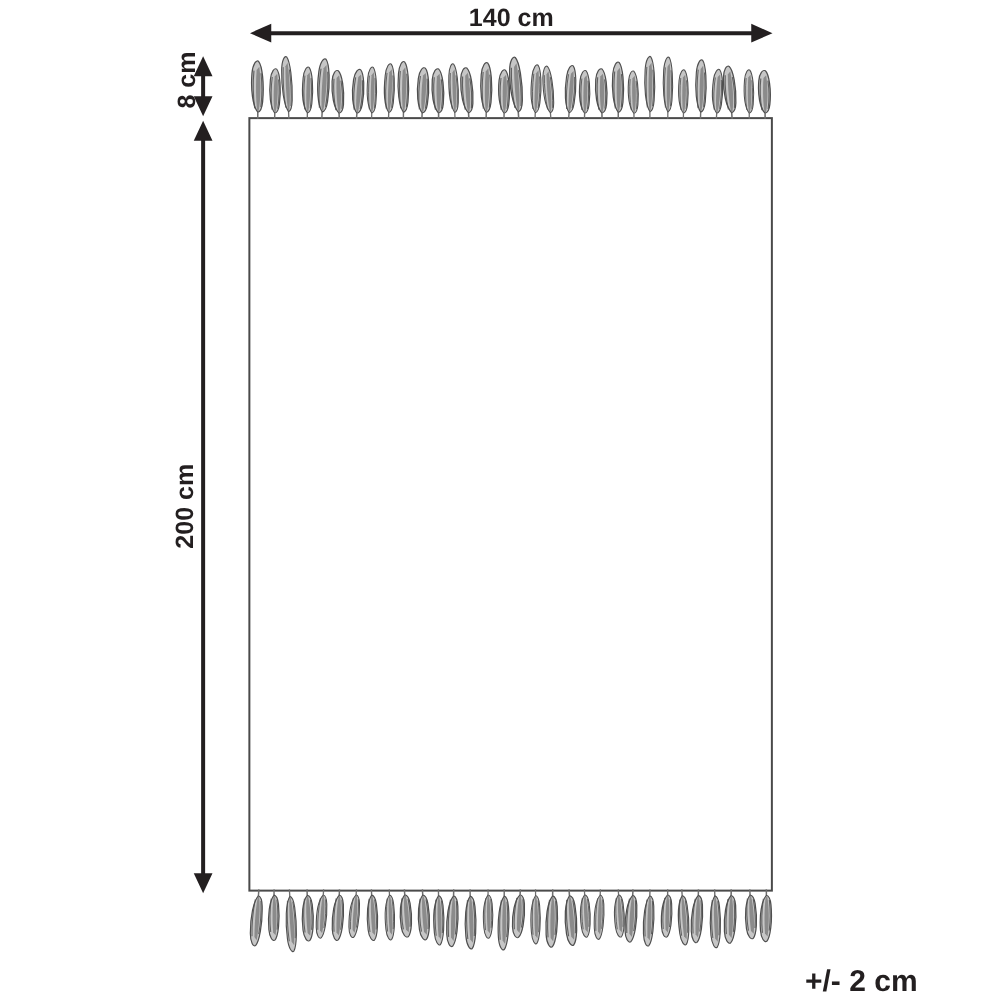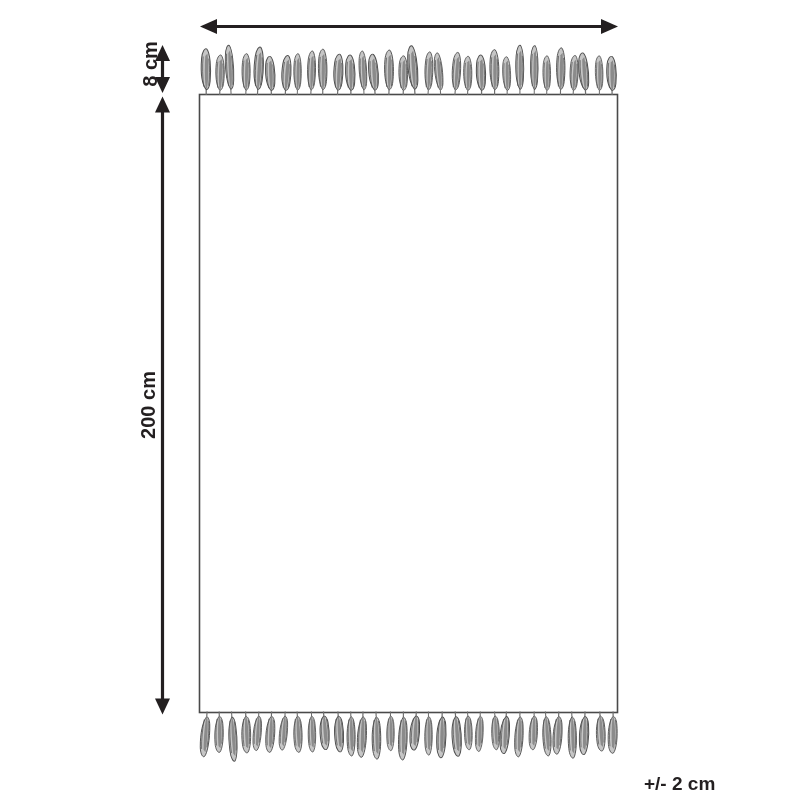--- a/index.html
+++ b/index.html
@@ -30,21 +30,21 @@
     color:var(--line);
     font-weight:700;
     font-size:20px;
     line-height:1;
     white-space:nowrap;
   }
   .width-label{left:200px;top:5px;width:418px;text-align:center;}
   .rot-label{transform:translate(-50%,-50%) rotate(-90deg);}
   .fringe-label{left:150px;top:64px;}
   .height-label{left:148px;top:405px;}
-  .tolerance-label{left:644px;top:774px;font-size:19px;}
+  .tolerance-label{left:644px;top:774px;font-size:24px;}
 </style>
 </head>
 <body>
 
 <div class="canvas">
 
   <svg class="diagram-svg" width="800" height="800" viewBox="0 0 800 800">
     <defs>
       <g id="tassel-shape">
         <line class="t-stem" x1="0" y1="0" x2="0" y2="5"></line>
@@ -138,19 +138,20 @@
       <polygon class="dim-head" points="162.5,93 155,77 170,77"></polygon>
     </g>
 
     <g>
       <line class="dim-line" x1="162.5" y1="110" x2="162.5" y2="701"></line>
       <polygon class="dim-head" points="162.5,96.5 155,112.5 170,112.5"></polygon>
       <polygon class="dim-head" points="162.5,714.5 155,698.5 170,698.5"></polygon>
     </g>
   </svg>
 
+  <div class="dim-label width-label">140 cm</div>
 
   <div class="dim-label rot-label fringe-label">8 cm</div>
 
   <div class="dim-label rot-label height-label">200 cm</div>
 
   <div class="dim-label tolerance-label">+/- 2 cm</div>
 </div>
 
 </body></html>

